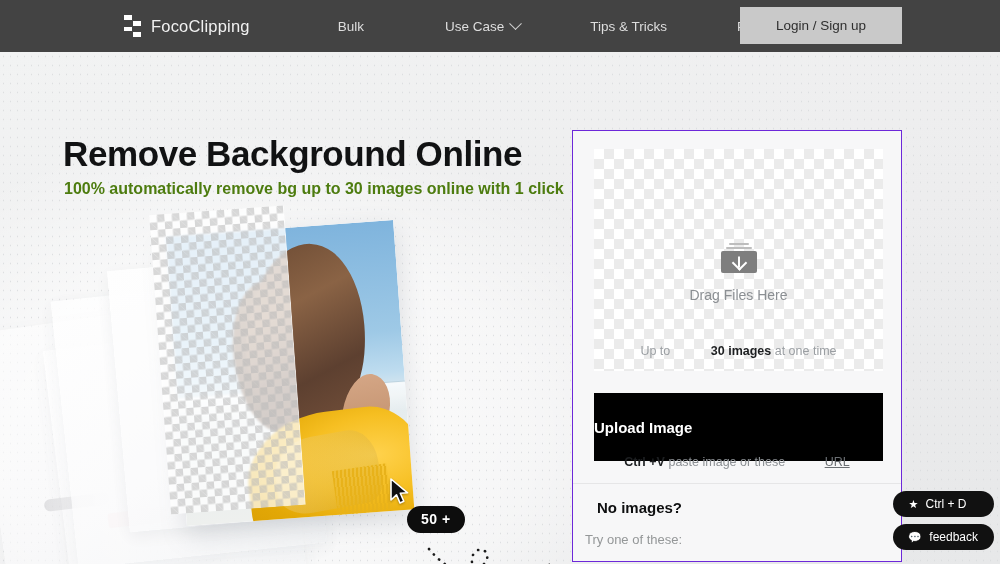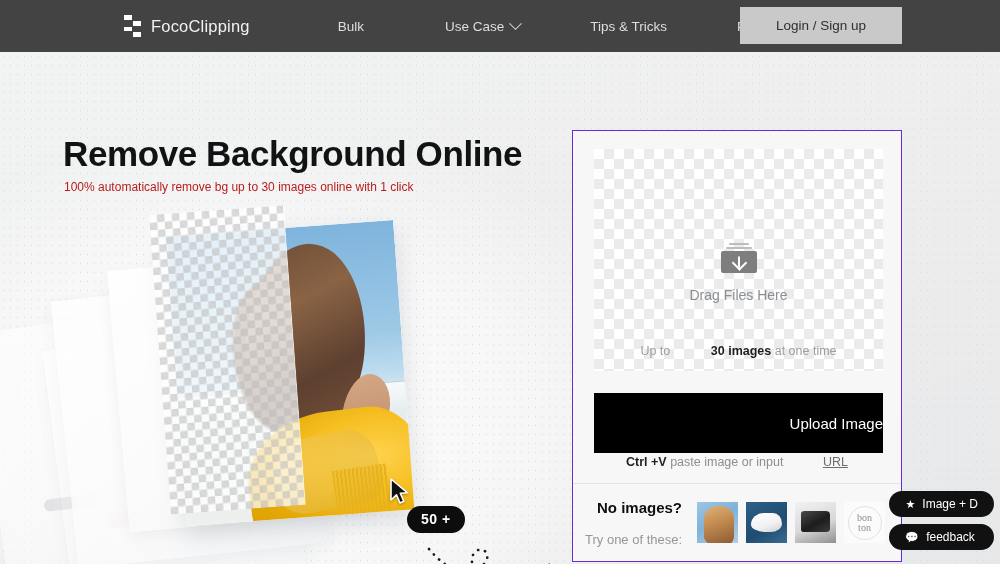--- a/index.html
+++ b/index.html
@@ -102,23 +102,24 @@
     left: 63px; top: 134px;
     font-size: 35px;
     font-weight: bold;
     color: #111213;
     letter-spacing: -.4px;
     z-index: 12;
   }
   .hero-sub {
     position: absolute;
     left: 64px; top: 180px;
-    font-size: 12px;
-    color: #b91c1c;
+    font-size: 16px;
+    color: #4d7c0f;
     z-index: 12;
+    font-weight: bold;
   }
 
   
   .hero-art {
     position: absolute;
     left: 0; top: 210px;
     width: 575px; height: 354px;
     z-index: 8;
   }
   .sheet {
@@ -343,26 +344,26 @@
     left: 0; right: 0; bottom: 13px;
     text-align: center;
     font-size: 12.5px;
     color: #9a9ea2;
   }
   .dz-limit b { color: #1d1f21; margin-left: 37px; }
 
   .upload-btn {
     position: absolute;
     left: 21px; top: 262px;
-    width: 289px; height: 60px;
+    width: 289px; height: 68px;
     background: #000000;
     color: #ffffff;
     font-size: 15px;
-    font-weight: normal;
-    display: flex; align-items: center; justify-content: flex-end;
+    font-weight: bold;
+    display: flex; align-items: center; justify-content: flex-start;
     cursor: pointer;
   }
   .paste-hint {
     position: absolute;
     left: 0; right: 0; top: 324px;
     text-align: center;
     font-size: 12.5px;
     color: #8b8f93;
   }
   .paste-hint b { color: #1d1f21; }
@@ -557,48 +558,37 @@
         <span>Up to </span><b>30 images</b><span> at one time</span>
       </div>
     </div>
 
     <div class="upload-btn">
       <span>Upload Image</span>
     </div>
 
     <div class="paste-hint">
       <b>Ctrl +V</b>
-      <span>paste image or input </span><u>URL</u>
+      <span>paste image or these </span><u>URL</u>
     </div>
 
     <div class="panel-divider"></div>
 
     <div class="samples">
       <div class="samples-copy">
         <div class="samples-title">No images?</div>
         <div class="samples-sub">Try one of these:</div>
       </div>
-      <div class="thumbs">
-        <div class="thumb t1"></div>
-        <div class="thumb t2"></div>
-        <div class="thumb t3"></div>
-        <div class="thumb t4">
-          <span class="thumb-logo">
-            <span>bon</span>
-            <span>ton</span>
-          </span>
-        </div>
-      </div>
     </div>
   </div>
 
   <div class="float-stack">
     <div class="float-btn">
       <span class="fb-ico">★</span>
-      <span>Image + D</span>
+      <span>Ctrl + D</span>
     </div>
     <div class="float-btn">
       <span class="fb-ico">💬</span>
       <span>feedback</span>
     </div>
   </div>
 
 </div>
 
 </body></html>

